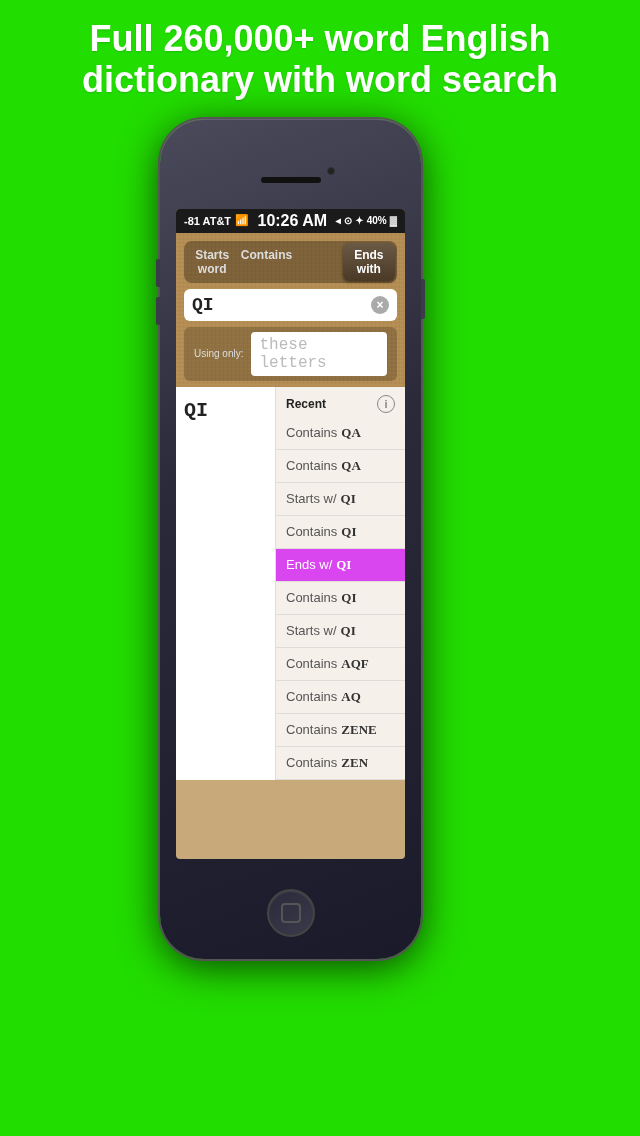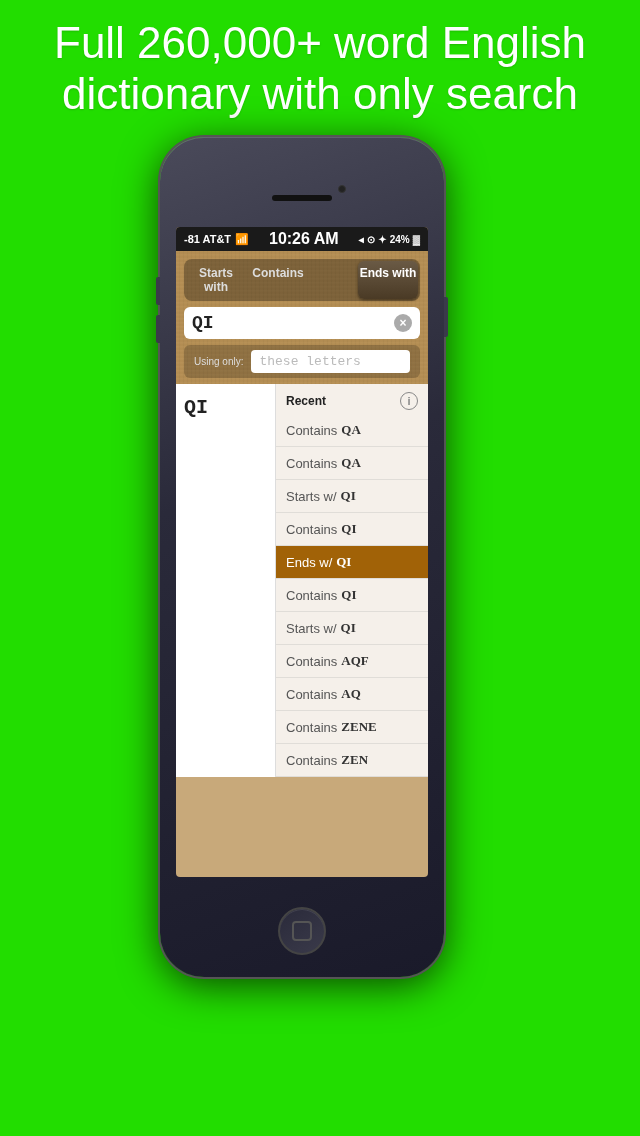--- a/index.html
+++ b/index.html
@@ -10,40 +10,40 @@
       background-color: #22dd00;
       font-family: -apple-system, 'Helvetica Neue', Arial, sans-serif;
       overflow: hidden;
       display: flex;
       flex-direction: column;
       align-items: center;
     }
 
     .headline {
       color: white;
-      font-size: 44px;
-      font-weight: 400;
+      font-size: 36px;
+      font-weight: 700;
       text-align: center;
       padding: 18px 30px 10px;
       line-height: 1.15;
       text-shadow: 0 1px 2px rgba(0,0,0,0.15);
     }
 
     .phone-wrapper {
       position: relative;
       width: 320px;
       height: 840px;
       margin-top: 8px;
     }
 
     
     .phone-shell {
       position: absolute;
       top: 0; left: 0;
-      width: 284px;
+      width: 261px;
       height: 840px;
       background: linear-gradient(160deg, #4a4a5a 0%, #2a2a3a 40%, #1a1a2a 100%);
       border-radius: 44px;
       box-shadow:
         0 0 0 2px #555,
         0 8px 40px rgba(0,0,0,0.7),
         inset 0 1px 0 rgba(255,255,255,0.15);
     }
 
     
@@ -247,21 +247,21 @@
       border-bottom: 1px solid #e0ddd8;
       font-size: 13px;
       color: #333;
       cursor: pointer;
       display: flex;
       align-items: center;
       gap: 4px;
     }
 
     .recent-item.selected {
-      background: #a16207;
+      background: #d946ef;
       color: white;
     }
 
     .recent-item-type {
       color: #555;
       font-weight: 400;
     }
 
     .recent-item.selected .recent-item-type {
       color: #cce4ff;
@@ -351,21 +351,21 @@
       height: 40px;
       background: #3a3a4a;
       border-radius: 0 2px 2px 0;
     }
   </style>
 </head>
 <body>
 
 <div class="headline">
   <span>Full 260,000+ word English</span><br>
-  <span>dictionary with only search</span>
+  <span>dictionary with word search</span>
 </div>
 
 <div class="phone-wrapper">
   <div class="phone-shell">
     <div class="phone-camera"></div>
     <div class="phone-speaker"></div>
     <div class="phone-vol-up"></div>
     <div class="phone-vol-down"></div>
     <div class="phone-power"></div>
 
@@ -374,42 +374,42 @@
       <div class="status-bar">
         <div class="status-left">
           <span>-81 AT&amp;T</span>
           <span>📶</span>
         </div>
         <div class="status-center">10:26 AM</div>
         <div class="status-right">
           <span>◂</span>
           <span>⊙</span>
           <span>✦</span>
-          <span>24%</span>
+          <span>40%</span>
           <span>▓</span>
         </div>
       </div>
 
       <div class="app-content">
 
         <div class="segmented-control">
-          <div class="seg-btn">Starts with</div>
+          <div class="seg-btn">Starts word</div>
           <div class="seg-btn">Contains</div>
           <div class="seg-btn active">Ends with</div>
         </div>
 
         <div class="search-row">
           <span class="search-text">QI</span>
           <div class="clear-btn">×</div>
         </div>
 
         <div class="using-only-row">
           <span class="using-only-label">Using only:</span>
           <div class="using-only-input">
-            <span style="color:#bbb;font-family:'Courier New',monospace;font-size:13px;">these letters</span>
+            <span style="color:#bbb;font-family:'Courier New',monospace;font-size:16px;">these letters</span>
           </div>
         </div>
 
         <div class="main-area">
 
           <div class="word-panel">
             <span class="word-display">QI</span>
           </div>
 
           <div class="recent-panel">

